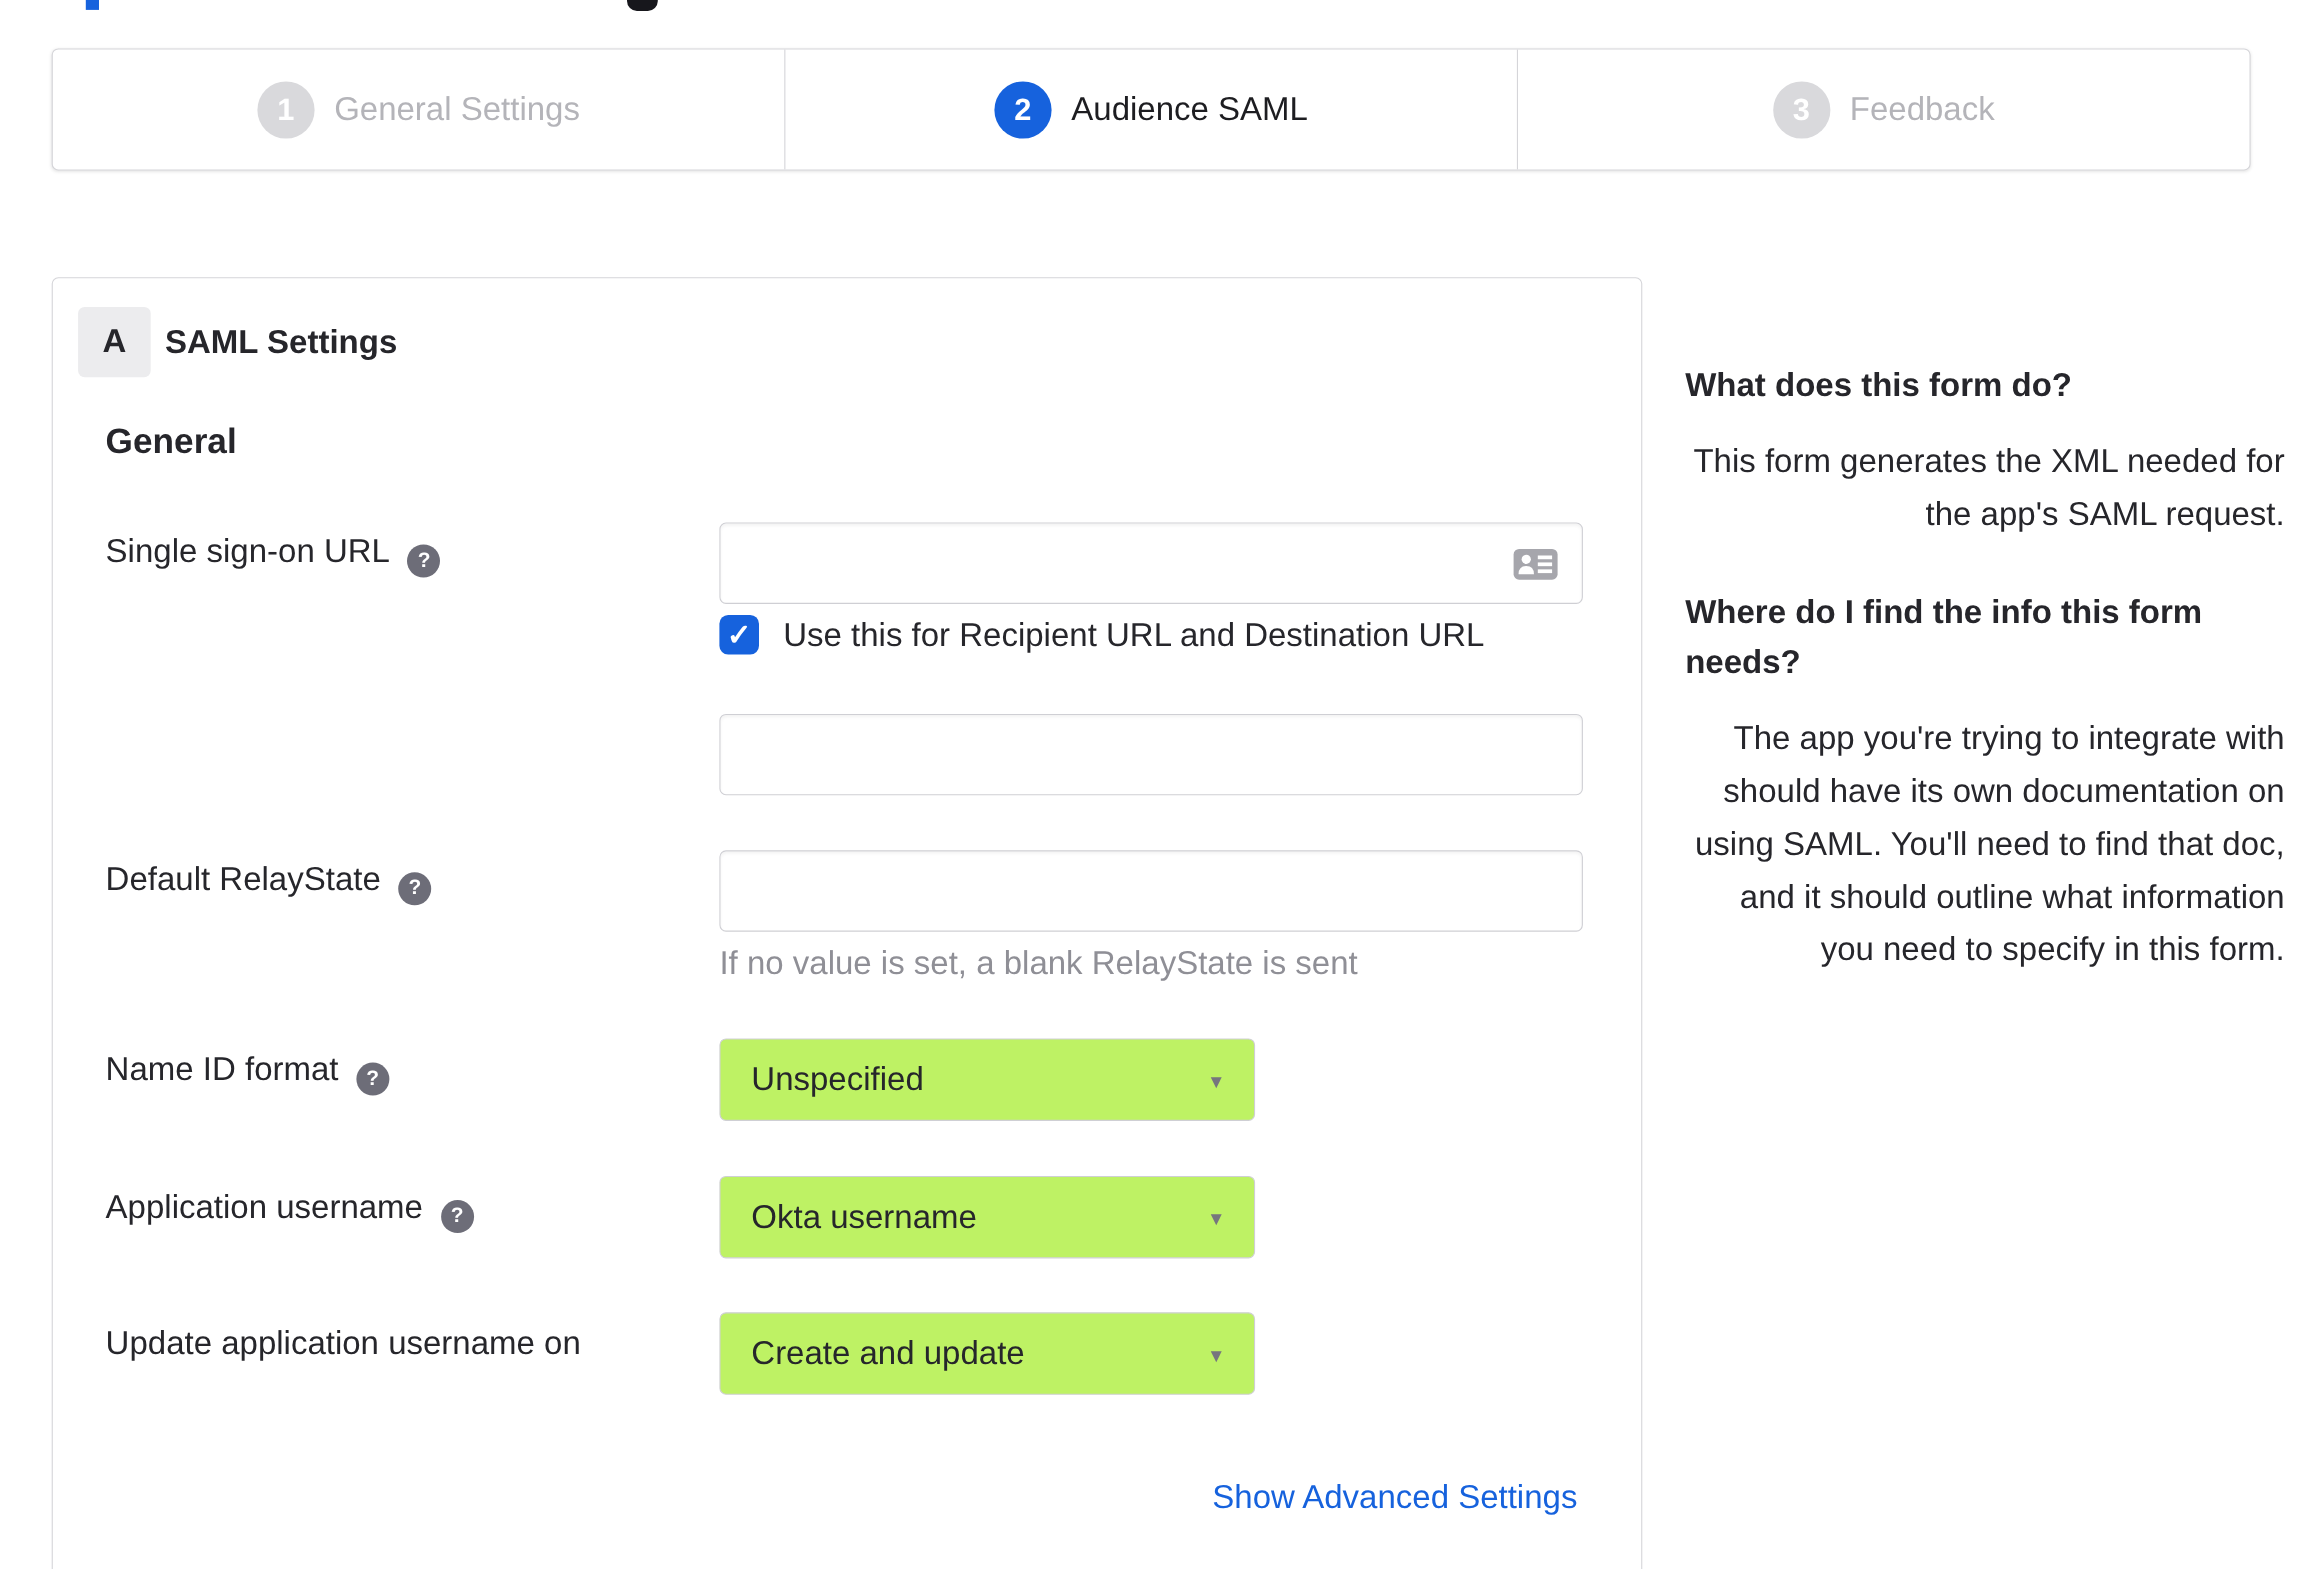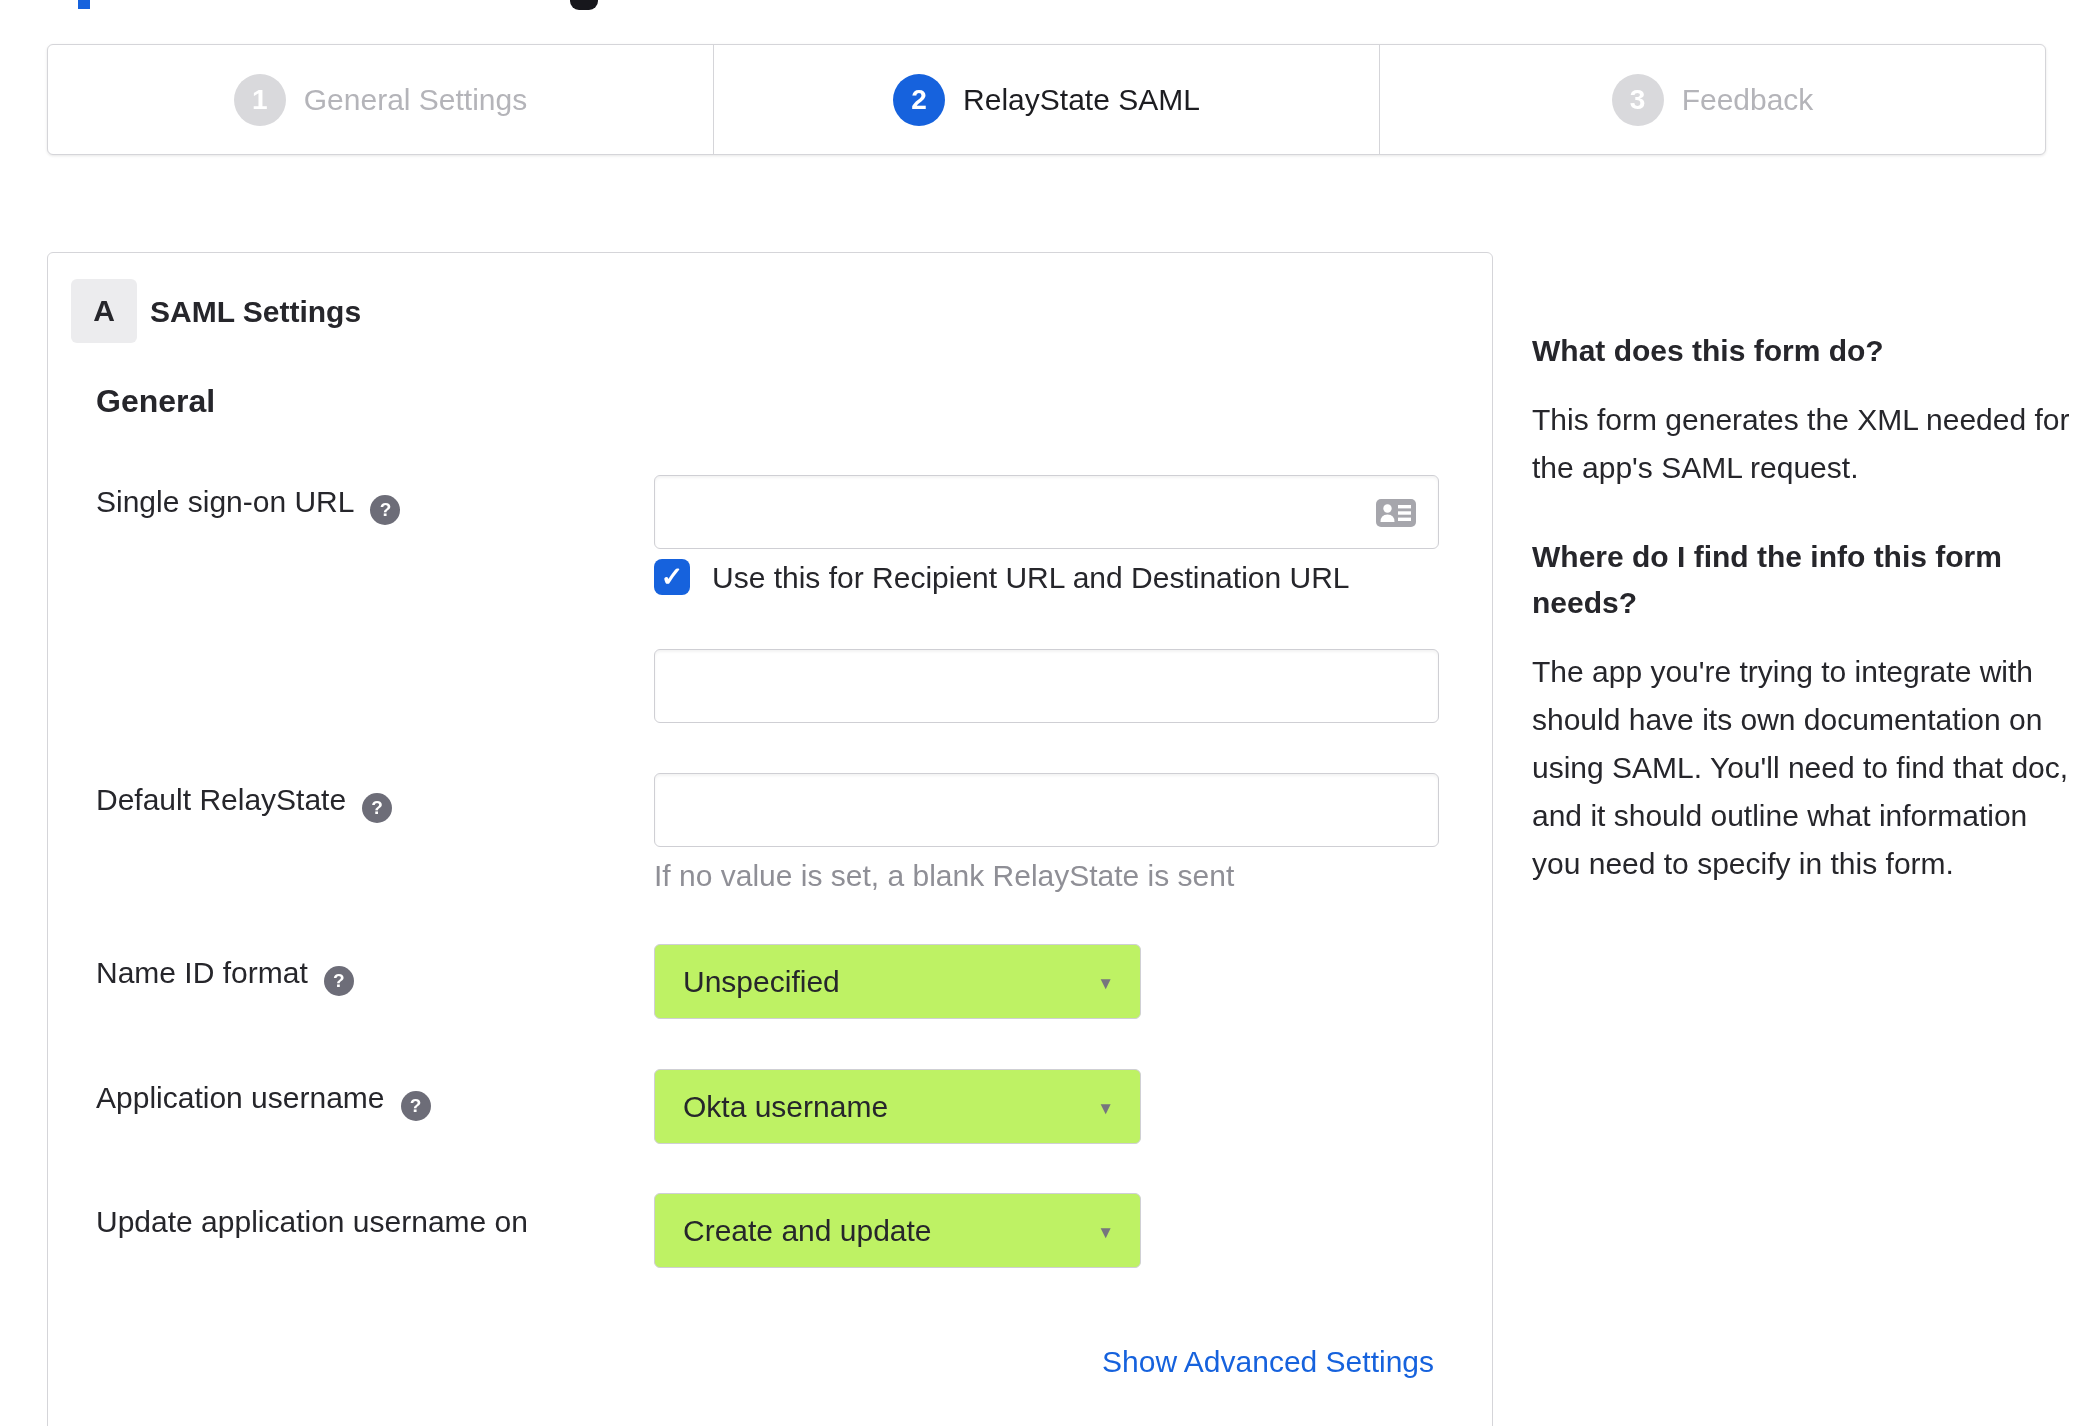--- a/index.html
+++ b/index.html
@@ -58,36 +58,36 @@
             border-radius:6px; display:flex; align-items:center;
             justify-content:space-between; padding:0 26px 0 28px; cursor:default; }
   .select-value { font-size:30px; color:#26262b; }
   .caret { font-size:17px; color:#76767e; transform:translateY(2px); }
 
   .adv-link { font-size:30px; color:#1662dd; text-decoration:none; }
 
   
   .sidebar { left:1532px; top:328px; width:545px; }
   .sb-q { font-size:30px; font-weight:bold; line-height:46px; margin-bottom:22px; }
-  .sb-a { font-size:30px; line-height:48px; margin-bottom:42px; }
+  .sb-a { font-size:30px; line-height:48px; margin-bottom:42px;text-align:right; }
 </style>
 </head>
 <body>
 
 <div class="abs frag-blue"></div>
 <div class="abs frag-black"></div>
 
 <div class="abs stepper">
   <div class="step">
     <span class="step-circle">1</span>
     <span class="step-label">General Settings</span>
   </div>
   <div class="step active">
     <span class="step-circle">2</span>
-    <span class="step-label">RelayState SAML</span>
+    <span class="step-label">Audience SAML</span>
   </div>
   <div class="step">
     <span class="step-circle">3</span>
     <span class="step-label">Feedback</span>
   </div>
 </div>
 
 <div class="abs panel">
 
   <div class="abs badge-a">A</div>

